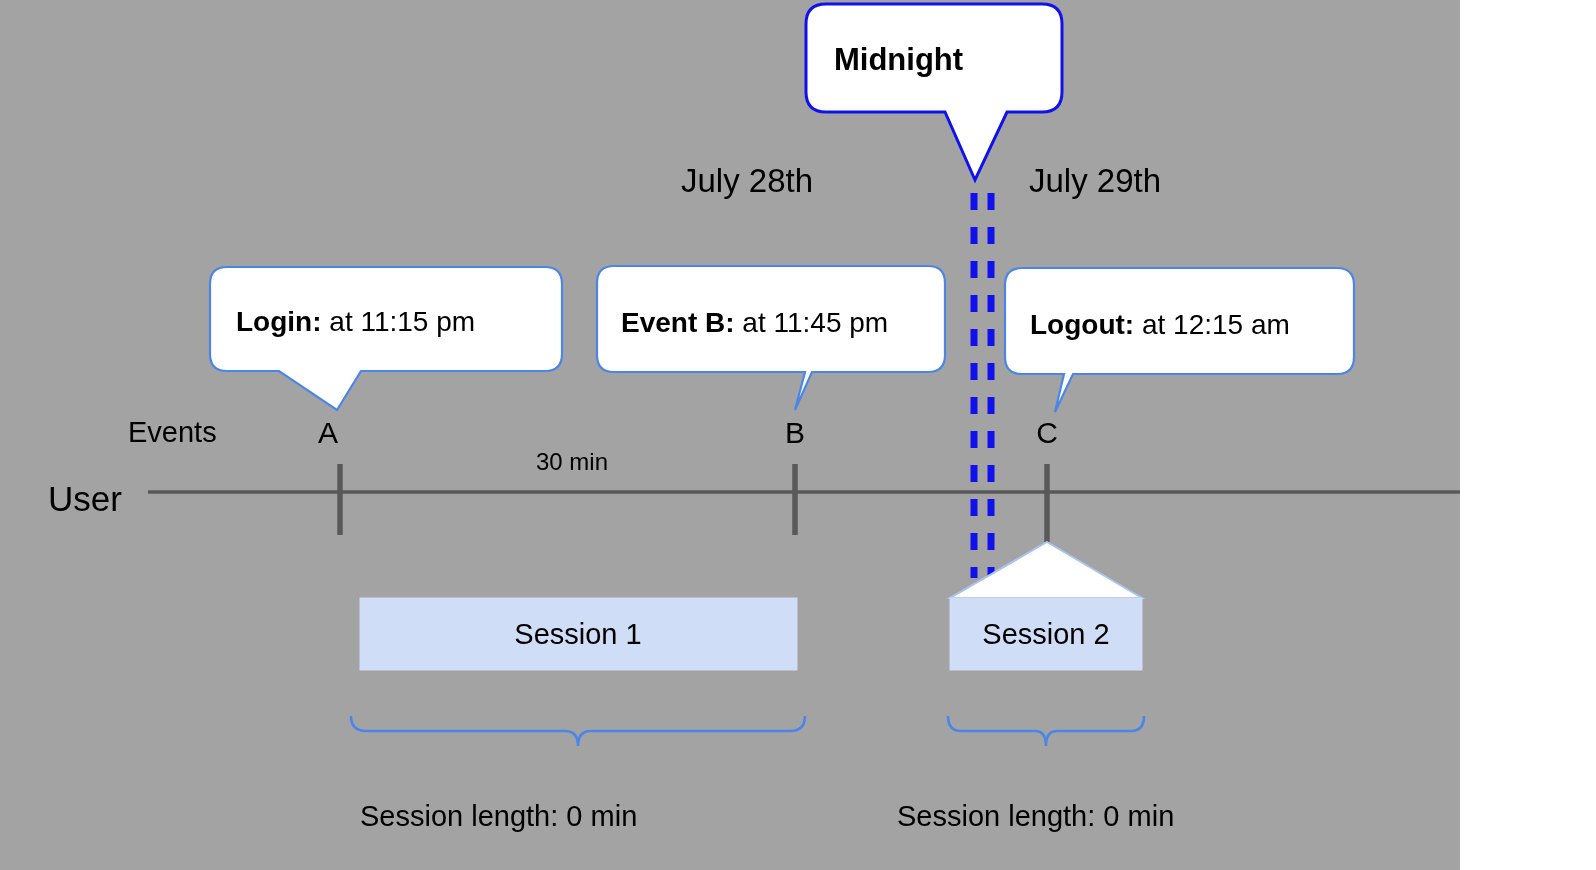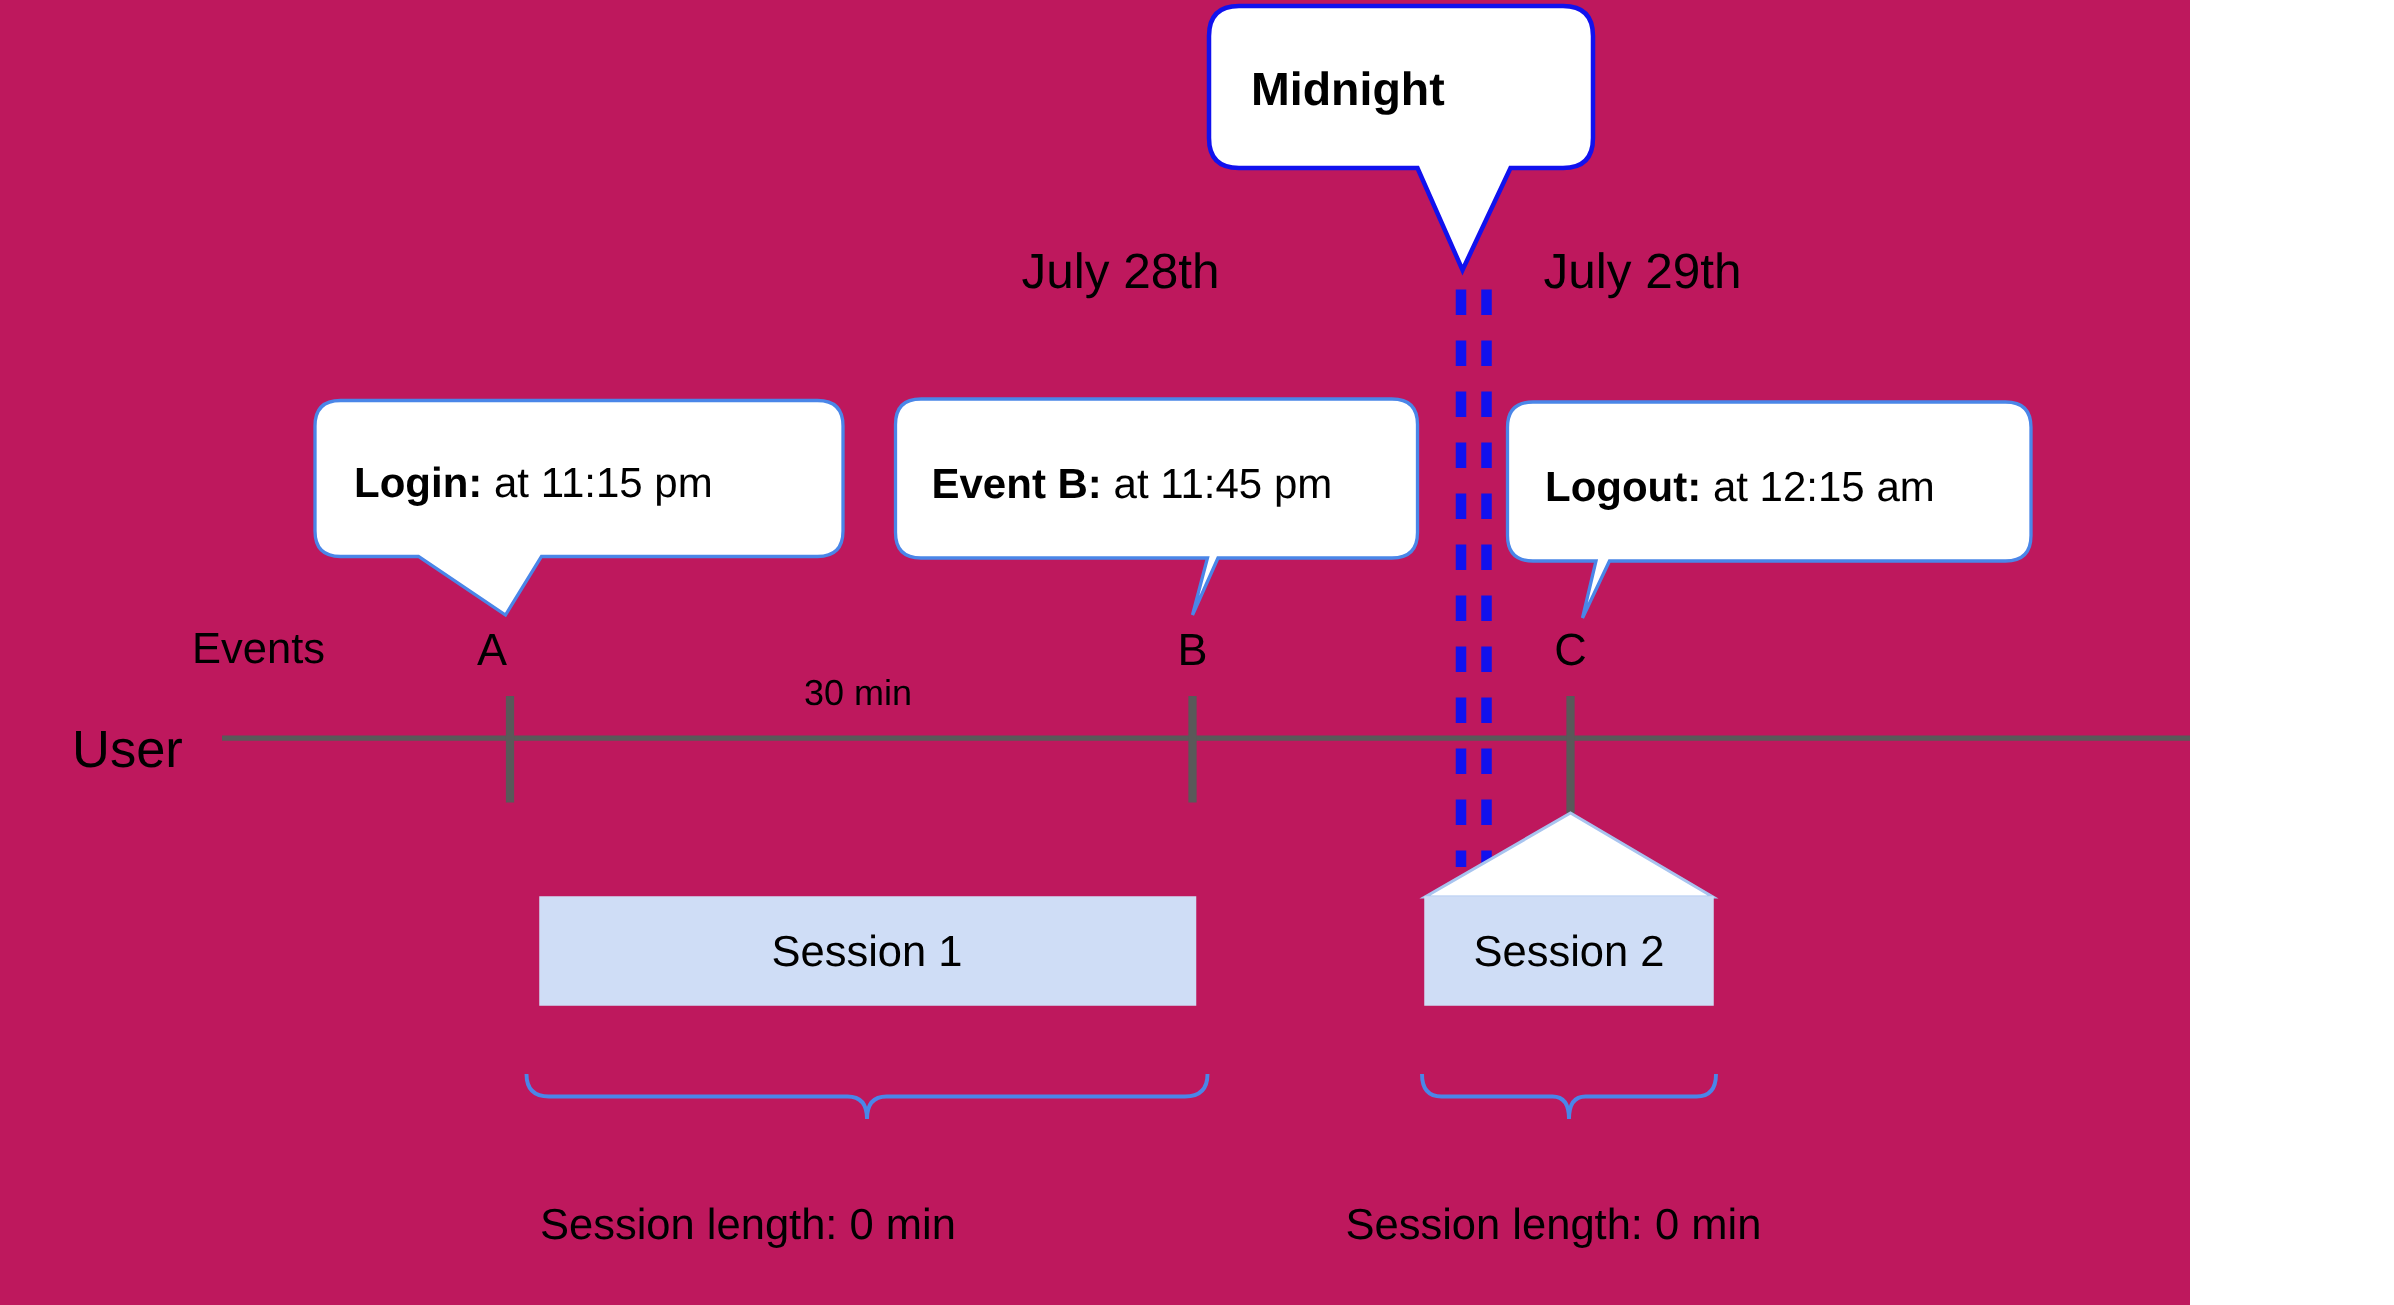--- a/index.html
+++ b/index.html
@@ -8,21 +8,21 @@
     background: #ffffff;
   }
   body {
     font-family: "Liberation Sans", sans-serif;
     color: #000000;
   }
   #canvas {
     position: relative;
     width: 1460px;
     height: 870px;
-    background: #be185d;
+    background: #a3a3a3;
     overflow: hidden;
   }
   #diagram-svg {
     position: absolute;
     left: 0;
     top: 0;
     width: 1596px;
     height: 870px;
   }
   .svg-text {

